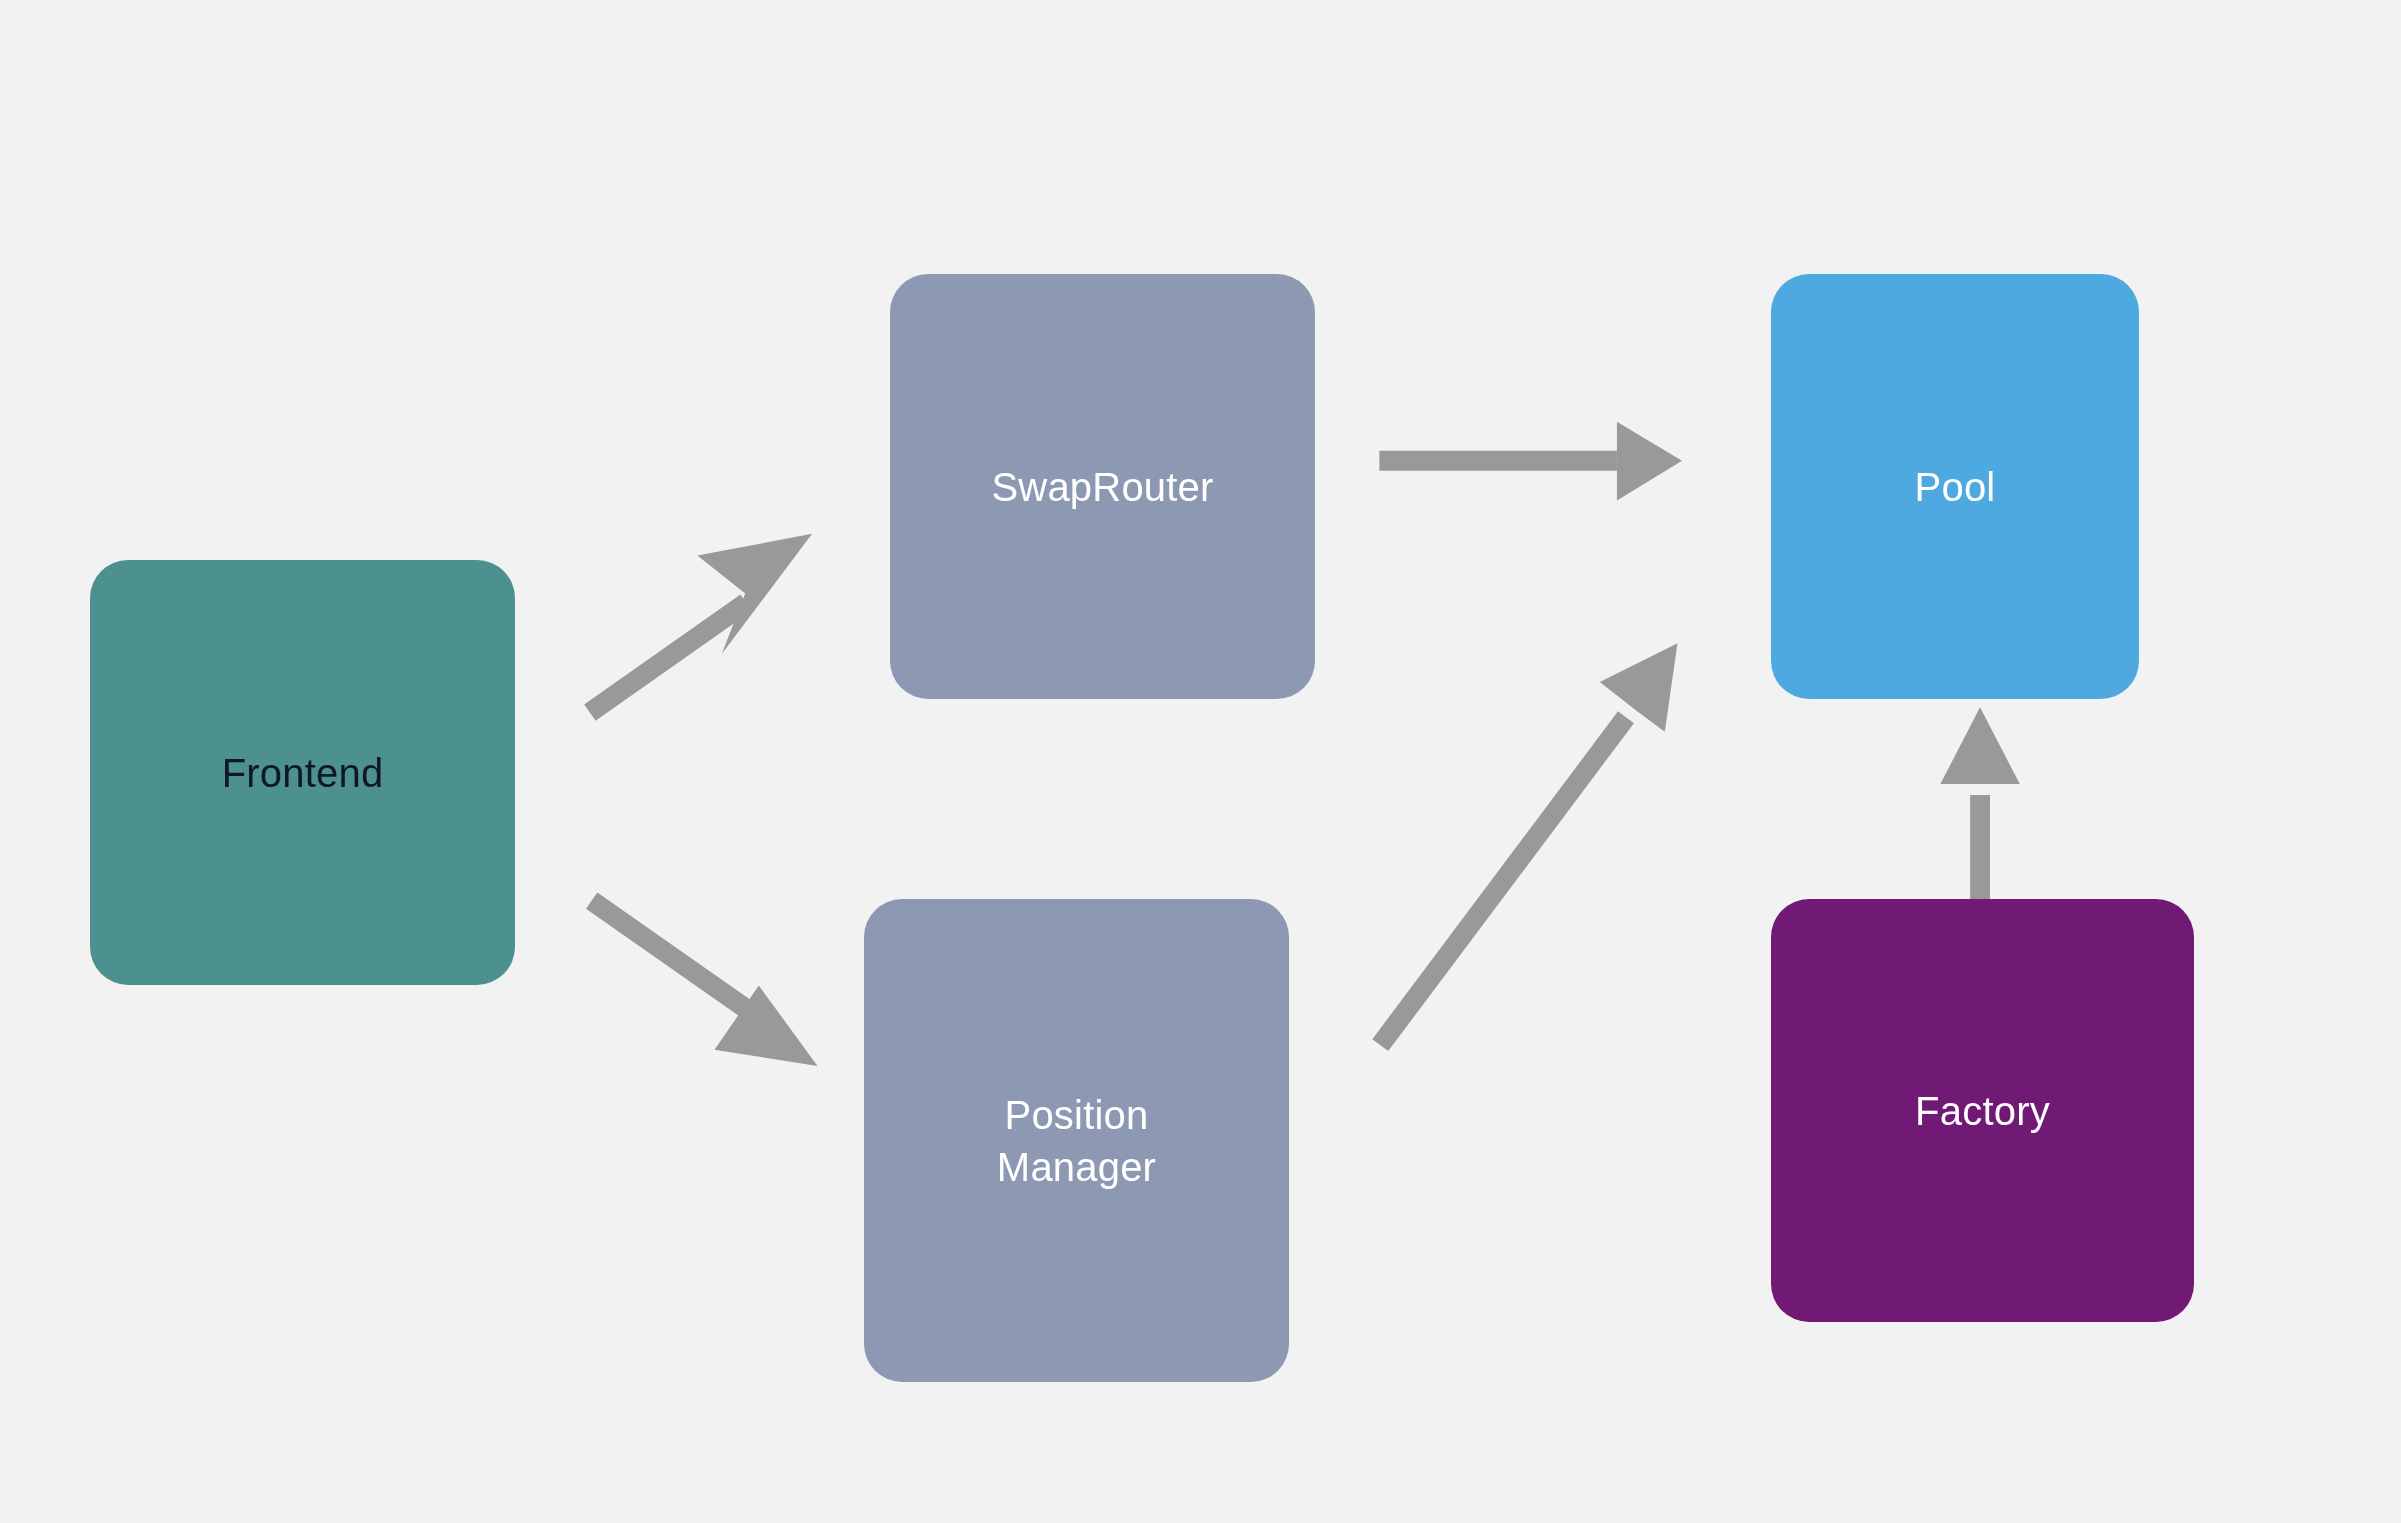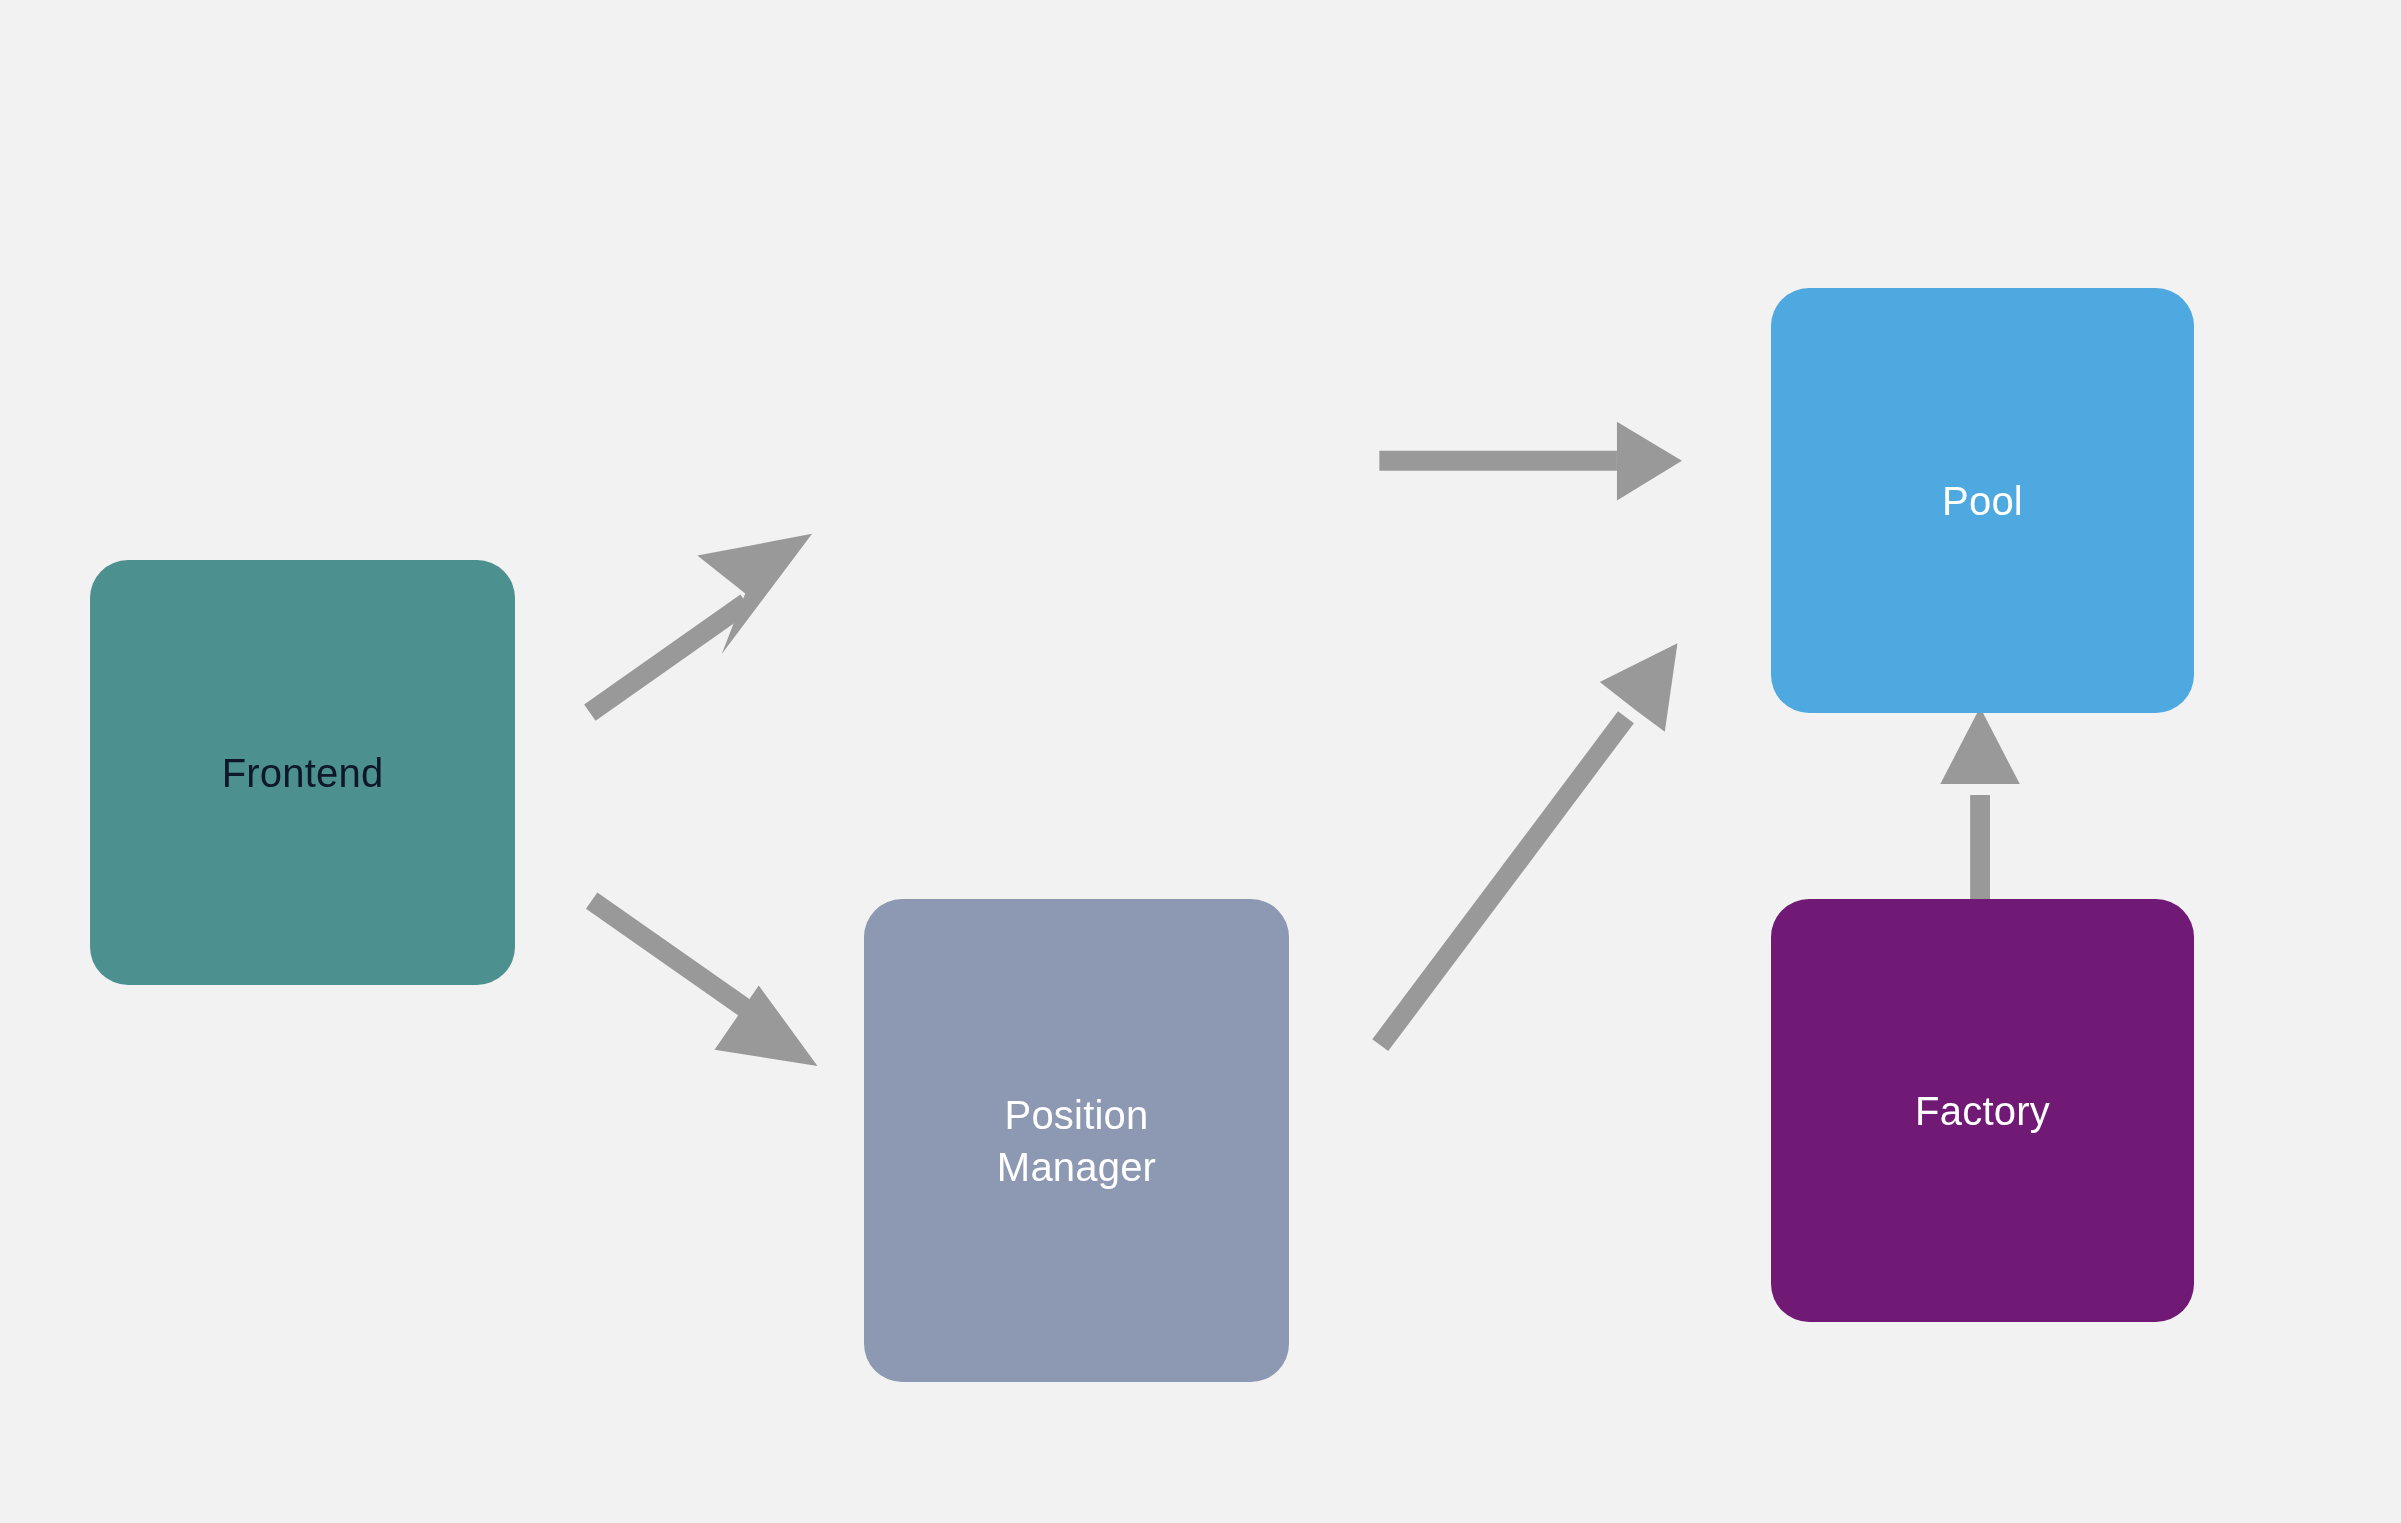--- a/index.html
+++ b/index.html
@@ -32,21 +32,21 @@
     font-size: 40px;
     line-height: 1.30;
     letter-spacing: 0.2px;
     font-weight: 400;
     white-space: pre-line;
     padding: 0 16.3px;
   }
   #node-frontend   { left: 90px;  top: 560px;  width: 425px; height: 425px; background: #4d9090; }
   #node-swaprouter { left: 890px;  top: 274px;  width: 425px; height: 425px; background: #8d99b3; }
   #node-position   { left: 864px;  top: 899px;  width: 425px; height: 483px; background: #8d99b3; }
-  #node-pool       { left: 1771px; top: 274px;  width: 423px; height: 425px; background: #4da9e0; margin-top: 14px; }
+  #node-pool       { left: 1771px; top: 274px;  width: 368px; height: 425px; background: #4da9e0; }
   #node-factory    { left: 1771px; top: 899px;  width: 423px; height: 423px; background: #4da9e0; }
 
   #edge-layer {
     position: absolute;
     left: 0;
     top: 0;
     width: 2401px;
     height: 1523px;
     pointer-events: none;
   }
@@ -81,20 +81,23 @@
     <g>
       <path d="M 2192,1007 L 2192,880" stroke="#999999" stroke-width="22" fill="none"></path>
       <path d="M 2192,783 L 2148,868 L 2236,868 Z" fill="#999999"></path>
     </g>
   </svg>
 
   <div class="node" id="node-frontend" style="background: rgb(77, 144, 144);">
     <span class="node-label" style="color: #0f172a;">Frontend</span>
   </div>
 
+  <div class="node" id="node-swaprouter" style="background: rgb(141, 153, 179);">
+    <span class="node-label" style="color: rgb(255, 255, 255);">SwapRouter</span>
+  </div>
 
   <div class="node" id="node-position" style="background: rgb(141, 153, 179);">
     <span class="node-label" style="color: rgb(255, 255, 255);">Position
 Manager</span>
   </div>
 
   <div class="node" id="node-pool" style="background: rgb(77, 169, 224);">
     <span class="node-label" style="color: rgb(255, 255, 255);">Pool</span>
   </div>
 

